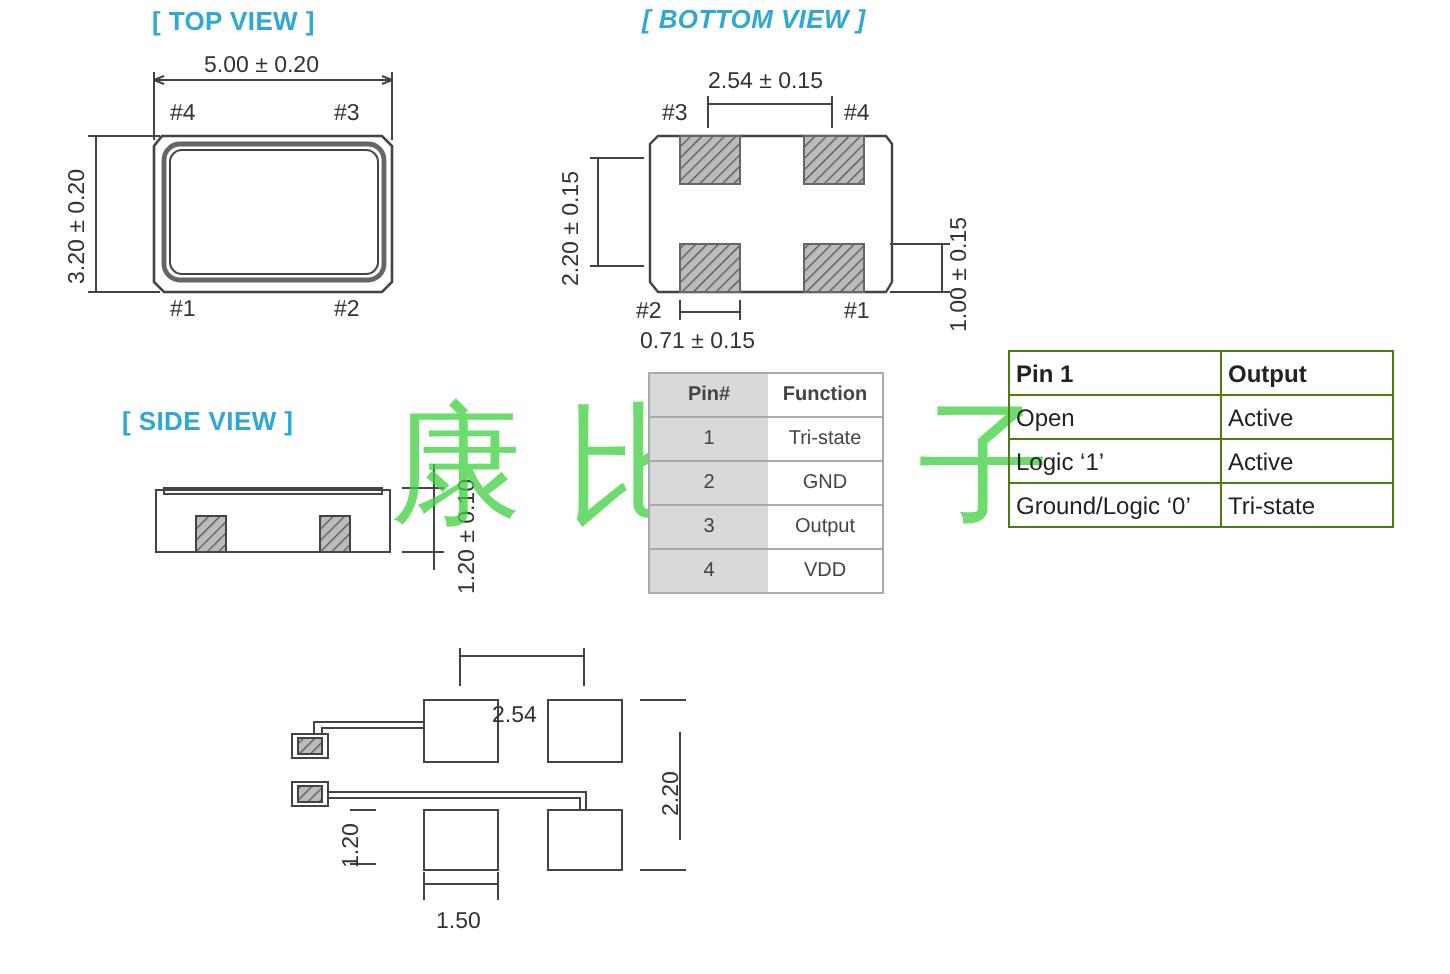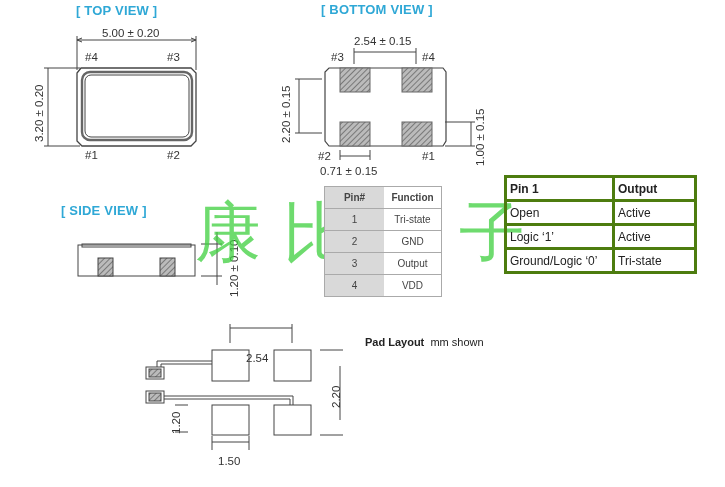--- a/index.html
+++ b/index.html
@@ -9,31 +9,31 @@
   .vert{transform:rotate(-90deg);transform-origin:left top;}
   svg{position:absolute;left:0;top:0;}
   .pintable{position:absolute;left:324px;top:186px;width:118px;border-collapse:collapse;font-size:10px;}
   .pintable td,.pintable th{height:21px;padding:0;text-align:center;border-top:1px solid #aaa;}
   .pintable{border:1px solid #aaa;}
   .pintable .c1{background:#d9d9d9;width:59px;}
   .pintable .c2{background:#fff;}
   .pintable th{font-weight:bold;color:#444;}
   .pintable td{color:#444;}
   .entable{position:absolute;left:504px;top:175px;width:193px;border-collapse:collapse;font-size:12px;}
-  .entable td{border:3px solid #4d7c0f;height:21px;padding:0 0 0 3px;color:#222;}
+  .entable td{border:1px solid #4d7c0f;height:21px;padding:0 0 0 3px;color:#222;}
   .entable .hd{font-weight:bold;border:2px solid #333;border-bottom:2px solid #333;height:17px;}
   .entable .bold{font-weight:bold;}
   .note{position:absolute;left:365px;top:336px;font-size:11px;color:#222;width:210px;line-height:12px;}
   .watermark{position:absolute;left:195px;top:188px;font-size:66px;color:#3ed03e;opacity:0.75;letter-spacing:22px;font-family:"DejaVu Sans",sans-serif;white-space:nowrap;}
 </style>
 </head>
 <body>
 
 <div class="title" style="left:76px;top:3px;">[ TOP VIEW ]</div>
-<div class="title" style="left:321px;top:2px;">[ BOTTOM  VIEW ]</div>
+<div class="title" style="left:321px;top:2px;font-style:italic;">[ BOTTOM  VIEW ]</div>
 <div class="title" style="left:61px;top:203px;">[ SIDE VIEW ]</div>
 
 <svg width="725" height="487">
   <defs>
     <pattern id="hatch" width="4" height="4" patternUnits="userSpaceOnUse" patternTransform="rotate(45)">
       <rect width="4" height="4" fill="#bbb"></rect>
       <line x1="0" y1="0" x2="0" y2="4" stroke="#555" stroke-width="1.3"></line>
     </pattern>
   </defs>
 
@@ -170,17 +170,13 @@
     <td>Active</td>
   </tr>
   <tr>
     <td>Ground/Logic ‘0’</td>
     <td>Tri-state</td>
   </tr>
 </tbody>
   </table>
 
 <div class="note">
-  <div style="margin-bottom:11px;">
-    <b>Pad Layout</b>&nbsp;
-    <span>mm shown</span>
-  </div>
 </div>
 
 </body></html>

